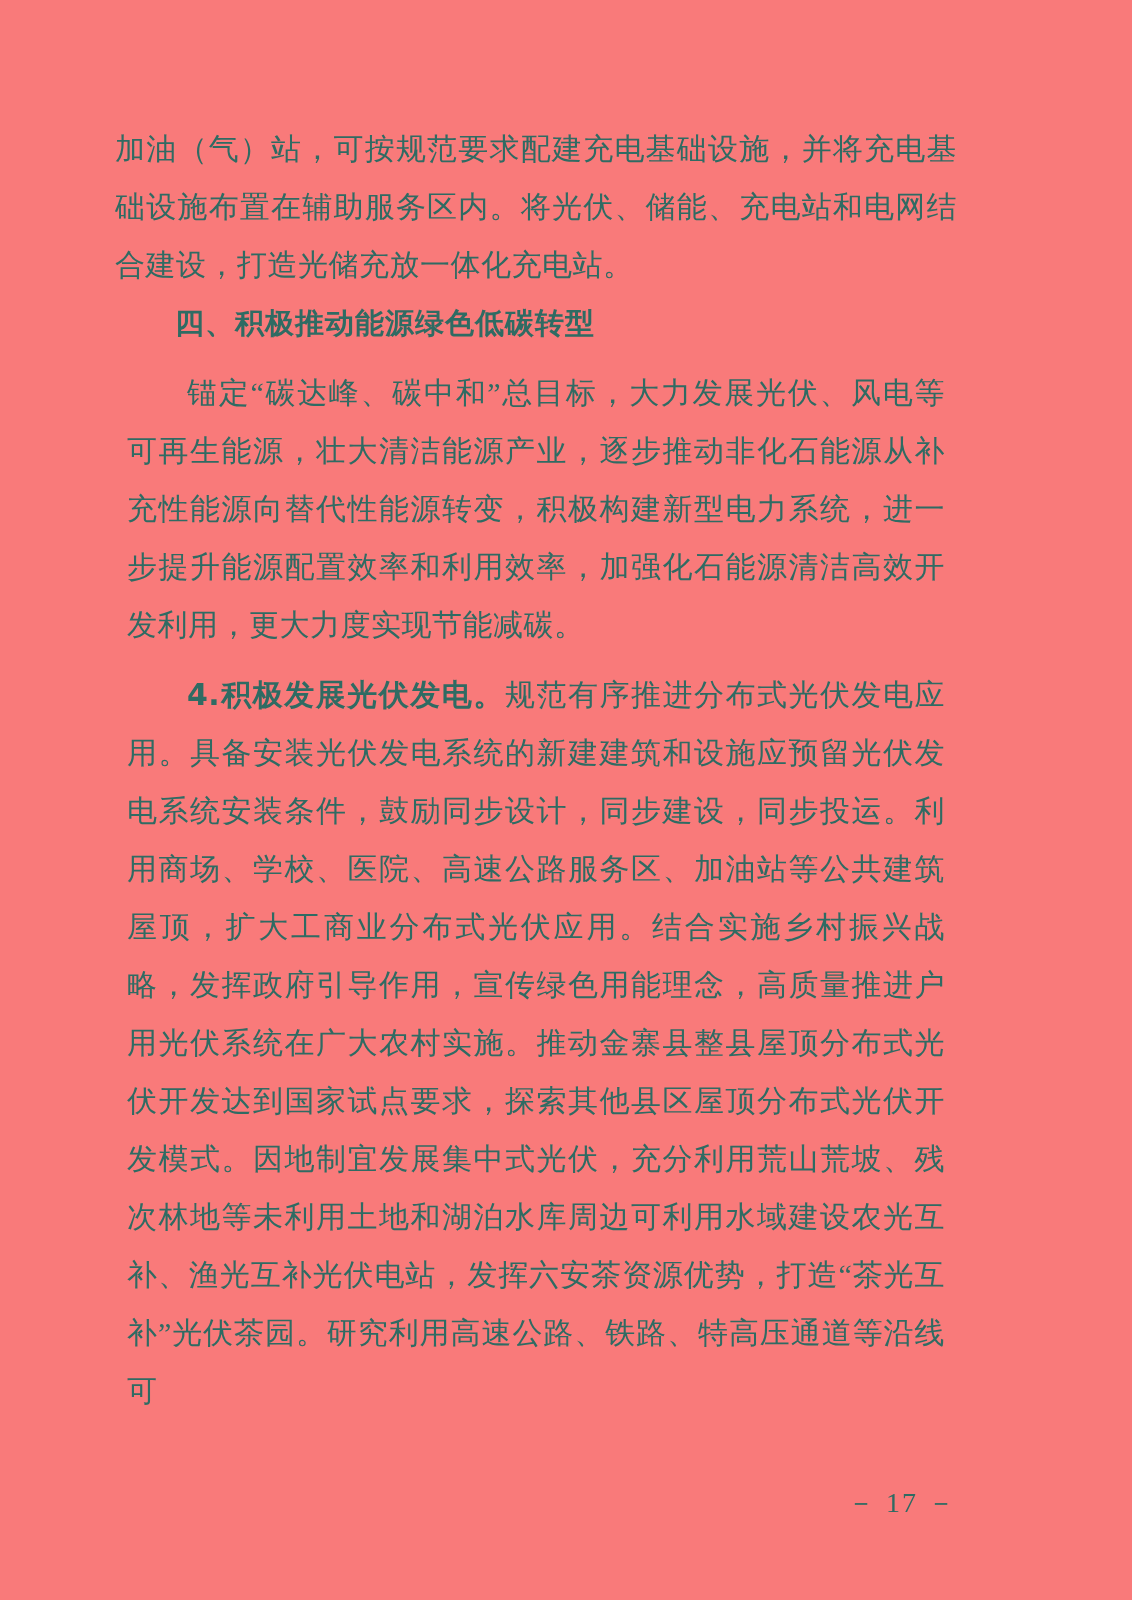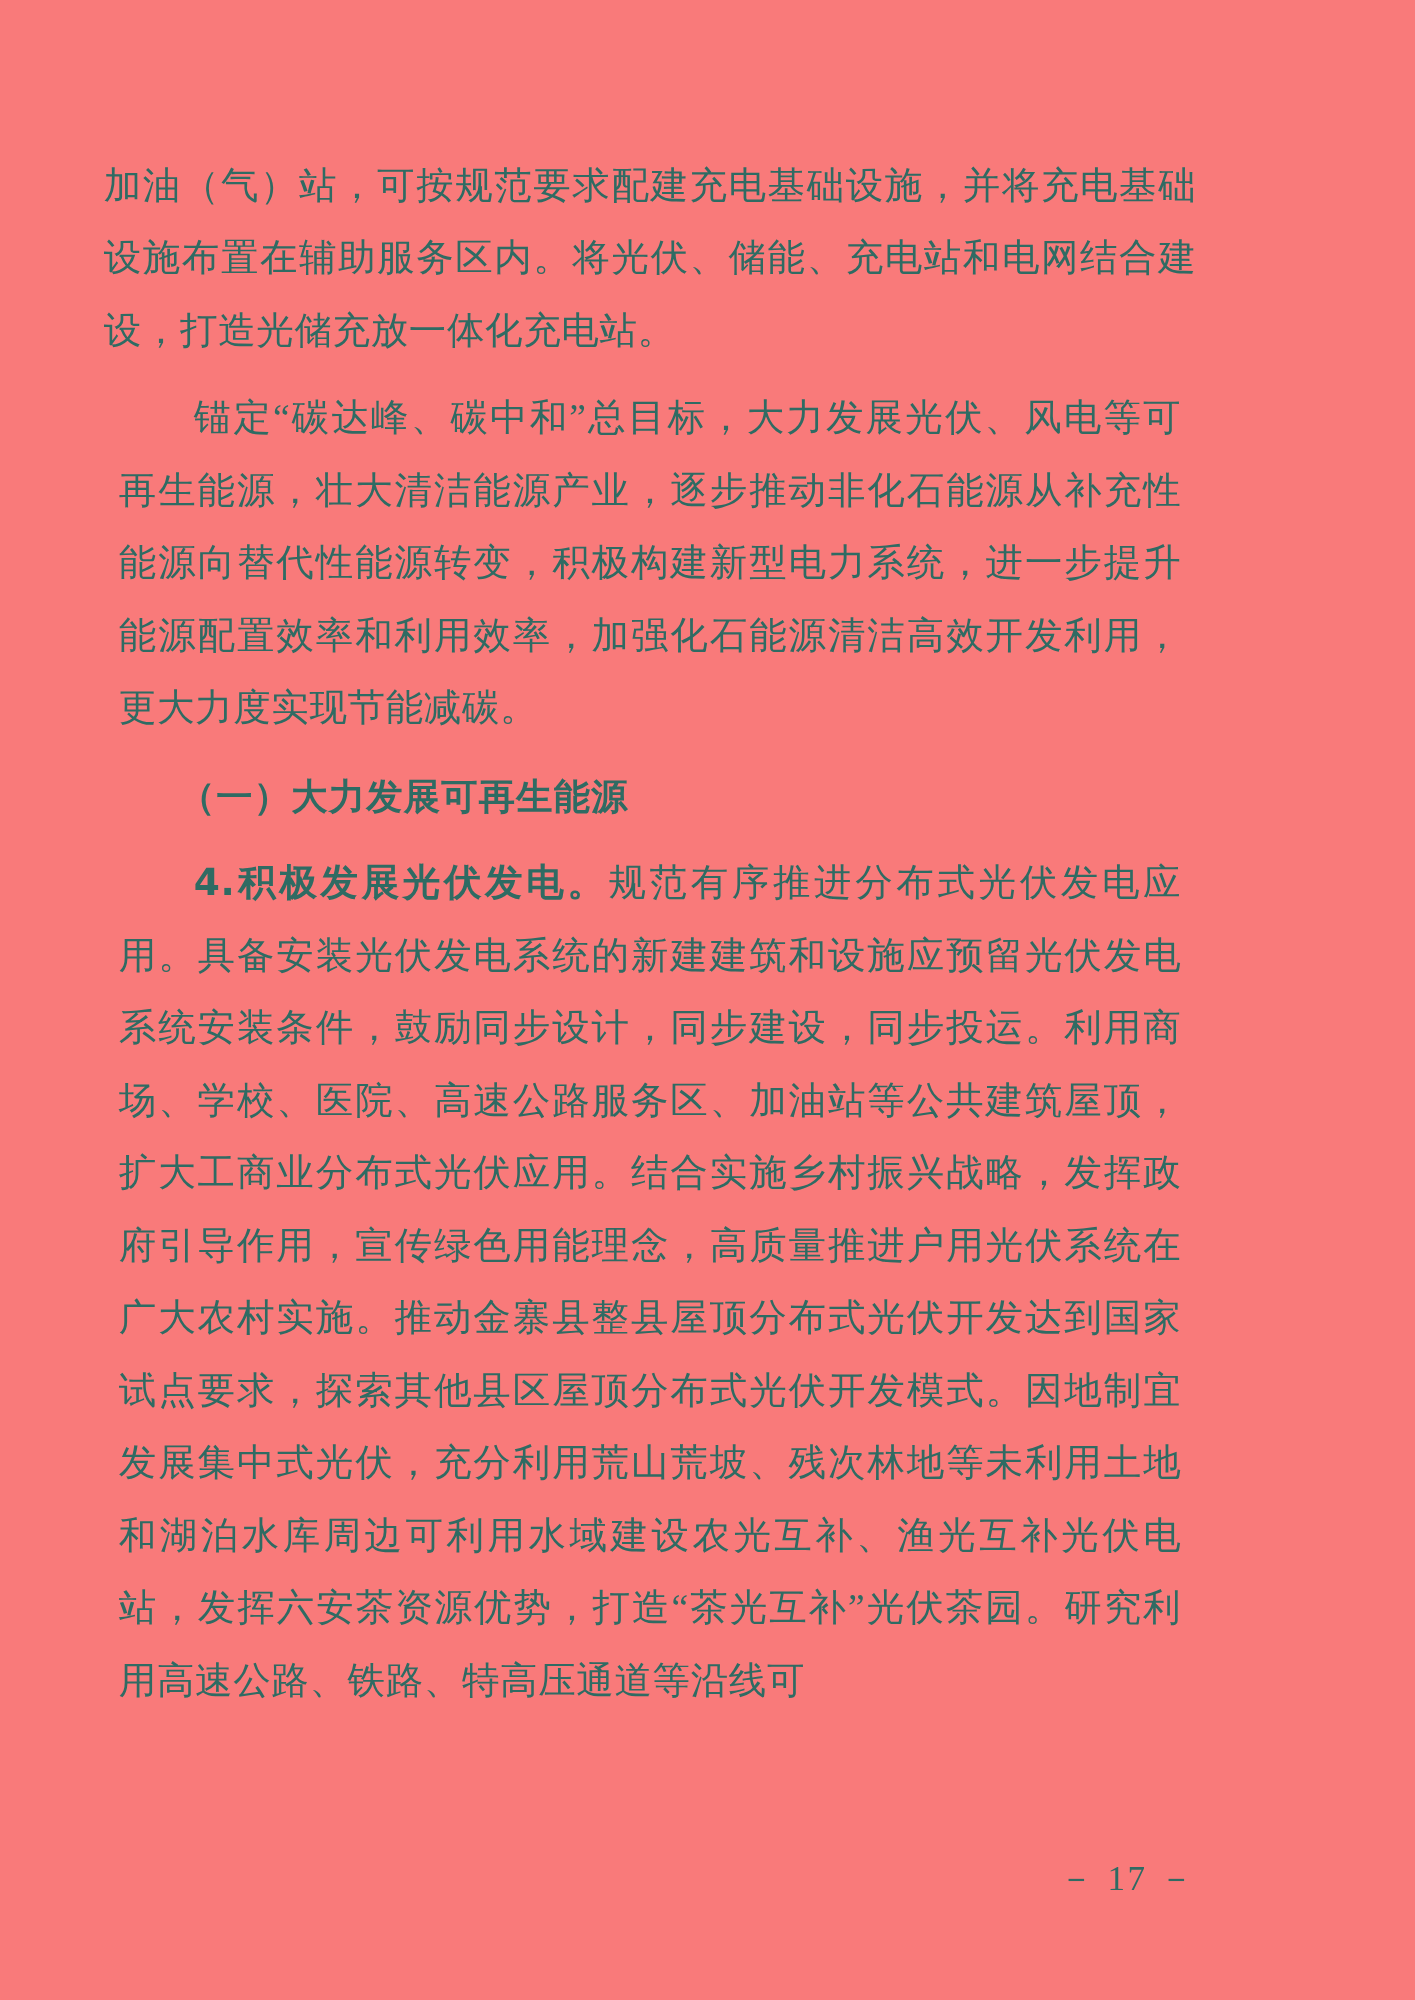--- a/index.html
+++ b/index.html
@@ -12,21 +12,21 @@
     background: #f97a7a;
     font-family: "Liberation Serif", "DejaVu Serif", serif;
     color: #2f6b63;
     overflow: hidden;
   }
   .page {
     position: relative;
     width: 1132px;
     height: 1600px;
     box-sizing: border-box;
-    padding: 120px 175px 0 83px;
+    padding: 120px 175px 0 115px;
   }
   .doc-body {
     font-size: 30px;
     line-height: 58px;
     letter-spacing: 0.5px;
     text-align: justify;
     text-justify: inter-ideograph;
   }
   .para {
     margin: 0;
@@ -66,23 +66,23 @@
   }
 </style>
 </head>
 <body>
 
 <div class="page">
   <div class="doc-body">
 
     <p class="para">加油（气）站，可按规范要求配建充电基础设施，并将充电基础设施布置在辅助服务区内。将光伏、储能、充电站和电网结合建设，打造光储充放一体化充电站。</p>
 
+    <p class="heading">四、积极推动能源绿色低碳转型</p>
 
     <p class="para-indent">锚定“碳达峰、碳中和”总目标，大力发展光伏、风电等可再生能源，壮大清洁能源产业，逐步推动非化石能源从补充性能源向替代性能源转变，积极构建新型电力系统，进一步提升能源配置效率和利用效率，加强化石能源清洁高效开发利用，更大力度实现节能减碳。</p>
 
-    <p class="subheading">（一）大力发展可再生能源</p>
 
     <p class="para-indent"><span class="run-in-bold">4.积极发展光伏发电。</span><span>规范有序推进分布式光伏发电应用。具备安装光伏发电系统的新建建筑和设施应预留光伏发电系统安装条件，鼓励同步设计，同步建设，同步投运。利用商场、学校、医院、高速公路服务区、加油站等公共建筑屋顶，扩大工商业分布式光伏应用。结合实施乡村振兴战略，发挥政府引导作用，宣传绿色用能理念，高质量推进户用光伏系统在广大农村实施。推动金寨县整县屋顶分布式光伏开发达到国家试点要求，探索其他县区屋顶分布式光伏开发模式。因地制宜发展集中式光伏，充分利用荒山荒坡、残次林地等未利用土地和湖泊水库周边可利用水域建设农光互补、渔光互补光伏电站，发挥六安茶资源优势，打造“茶光互补”光伏茶园。研究利用高速公路、铁路、特高压通道等沿线可</span></p>
 
   </div>
 
   <div class="page-number">－ 17 －</div>
 </div>
 
 </body></html>

